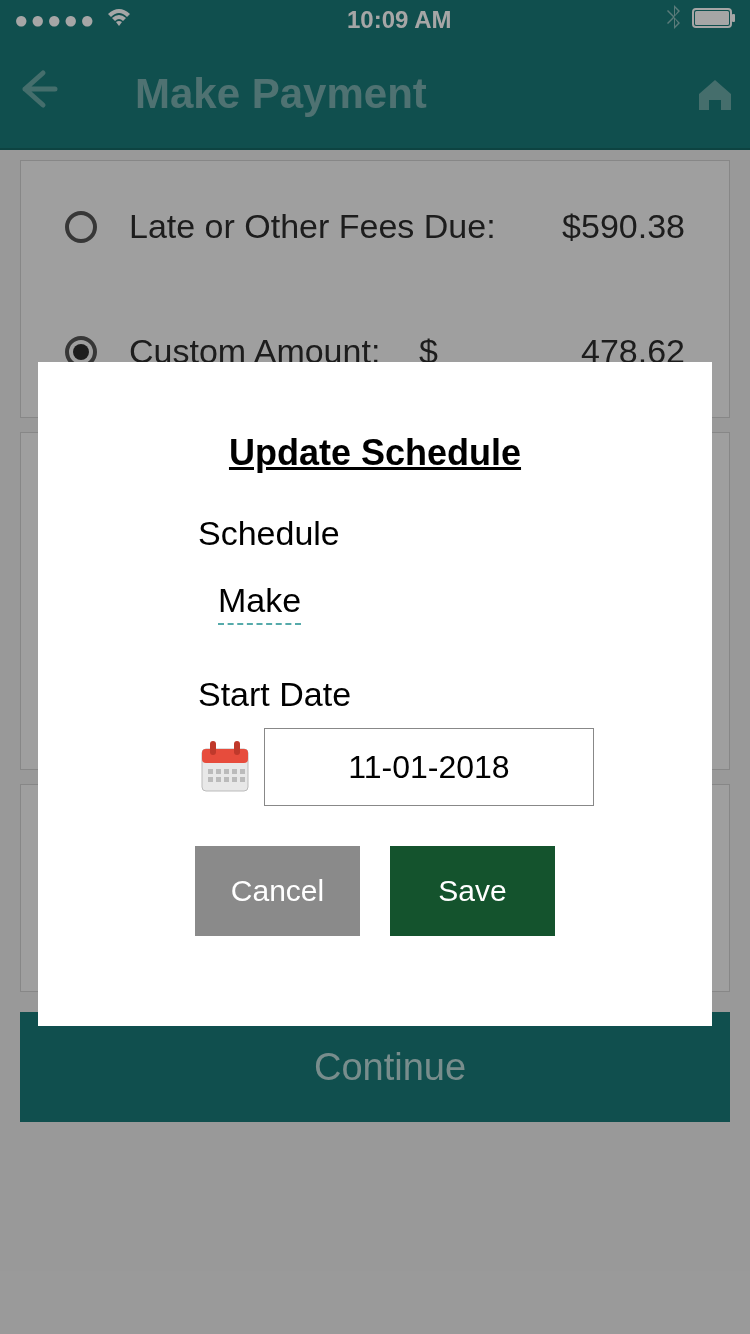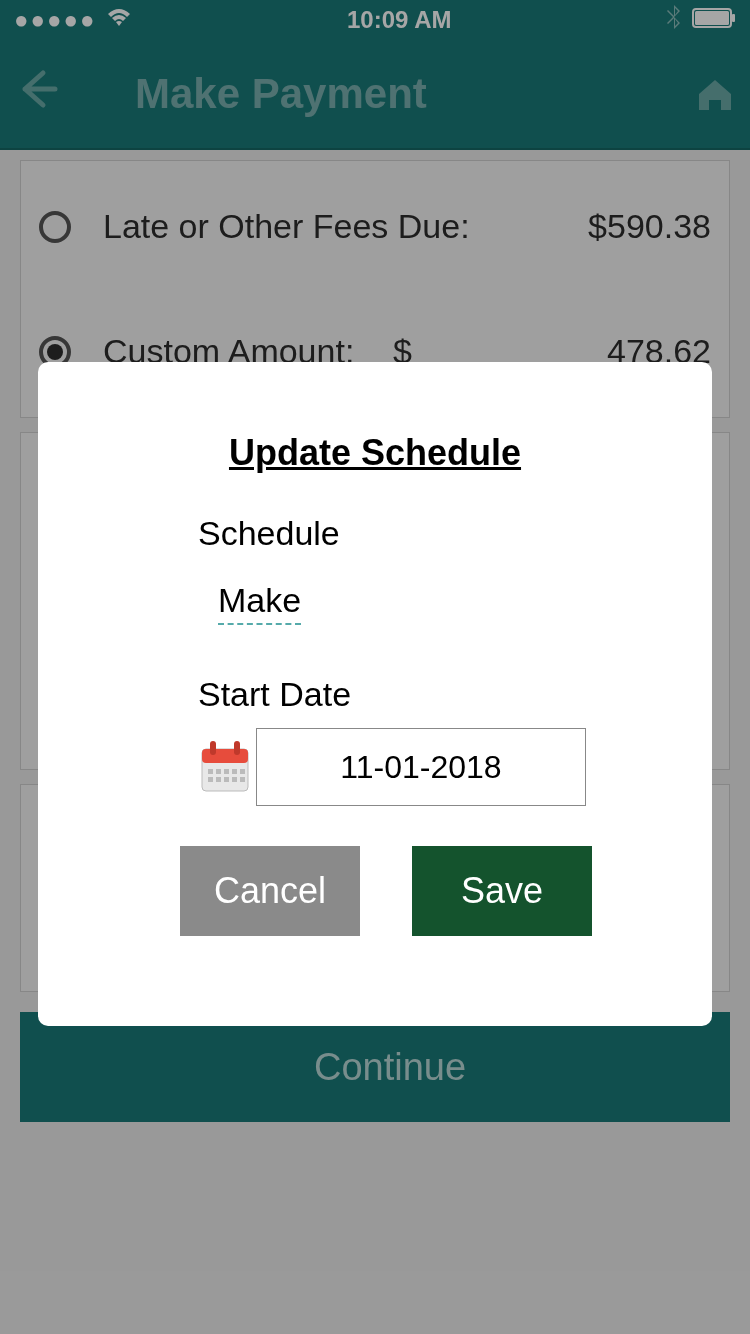--- a/index.html
+++ b/index.html
@@ -33,21 +33,21 @@
   }
   .back-arrow { width: 60px; font-size: 48px; color: #6aa9a7; }
   .title { flex: 1; font-size: 42px; font-weight: 600; color: #7ab0af; padding-left: 60px; }
   .home-icon { width: 50px; display: flex; justify-content: flex-end; }
 
   
   .content { padding: 10px 20px; }
   .card {
     background: #f5f5f5;
     border: 1px solid #d0d0d0;
-    padding: 28px 18px;
+    padding: 28px 44px;
   }
   .card + .card { margin-top: 14px; }
   .row {
     display: flex;
     align-items: flex-start;
     font-size: 34px;
     color: #2d2d2d;
     padding: 18px 0;
   }
   .radio {
@@ -86,21 +86,21 @@
   .overlay {
     position: absolute;
     inset: 0;
     background: rgba(0,0,0,0.35);
   }
   .modal {
     position: absolute;
     left: 38px; right: 38px;
     top: 362px;
     background: #fff;
-    border-radius: 10px;
+    border-radius: 0;
     padding: 70px 60px 90px;
   }
   .modal-title {
     text-align: center;
     font-size: 36px;
     font-weight: 700;
     text-decoration: underline;
     margin-bottom: 40px;
   }
   .field-label {
@@ -111,21 +111,21 @@
     font-size: 34px;
     margin: 18px 0 30px 120px;
     display: inline-block;
     border-bottom: 2px dashed #5aa;
     padding-bottom: 3px;
   }
   .date-row {
     display: flex;
     align-items: center;
     margin: 14px 0 40px 100px;
-    gap: 4px;
+    gap: 12px;
   }
   .calendar-icon {
     width: 54px; height: 56px;
     position: relative;
   }
   .date-input {
     width: 330px;
     height: 78px;
     border: 1px solid #888;
     font-size: 32px;
@@ -134,26 +134,25 @@
     display: flex; align-items: center; justify-content: center;
   }
   .modal-buttons {
     display: flex;
     justify-content: center;
     gap: 30px;
     margin-top: 30px;
   }
   .btn {
     height: 90px;
-    width: 180px;
+    width: 165px;
     display: flex; align-items: center; justify-content: center;
-    font-size: 36px;
+    font-size: 30px;
     color: #fff;
     border: none;
-    margin-left: 22px;
   }
   .btn-cancel { background: #8a8a8a; }
   .btn-save { background: #14532d; }
 
   .spacer-big{height:280px;}
 </style>
 </head>
 <body>
 
 <div class="status-bar">

